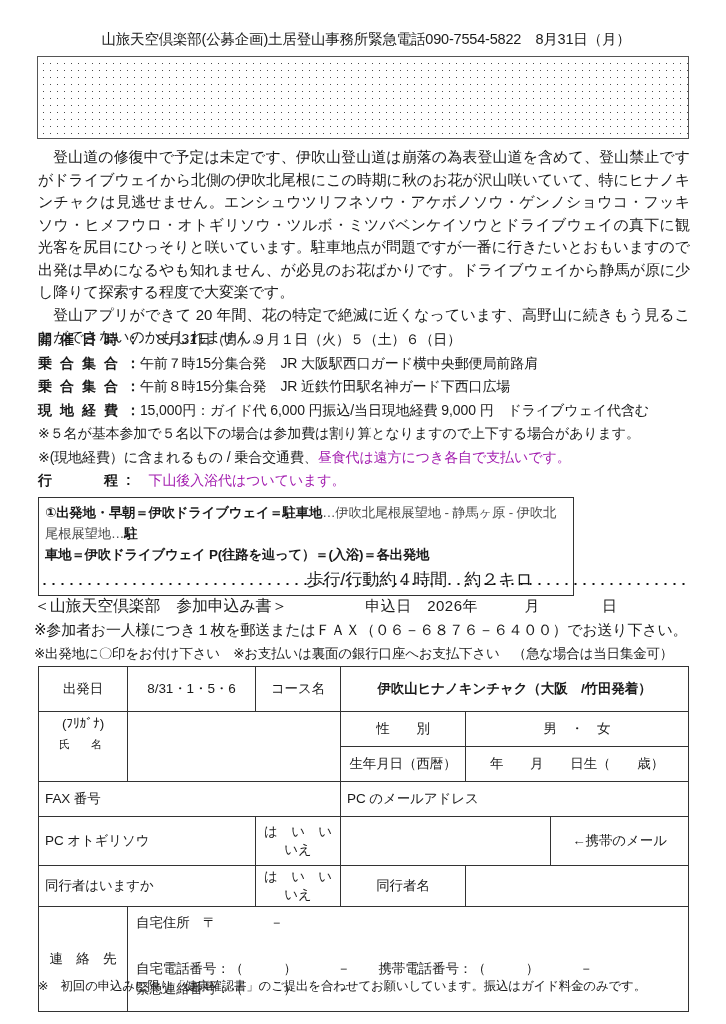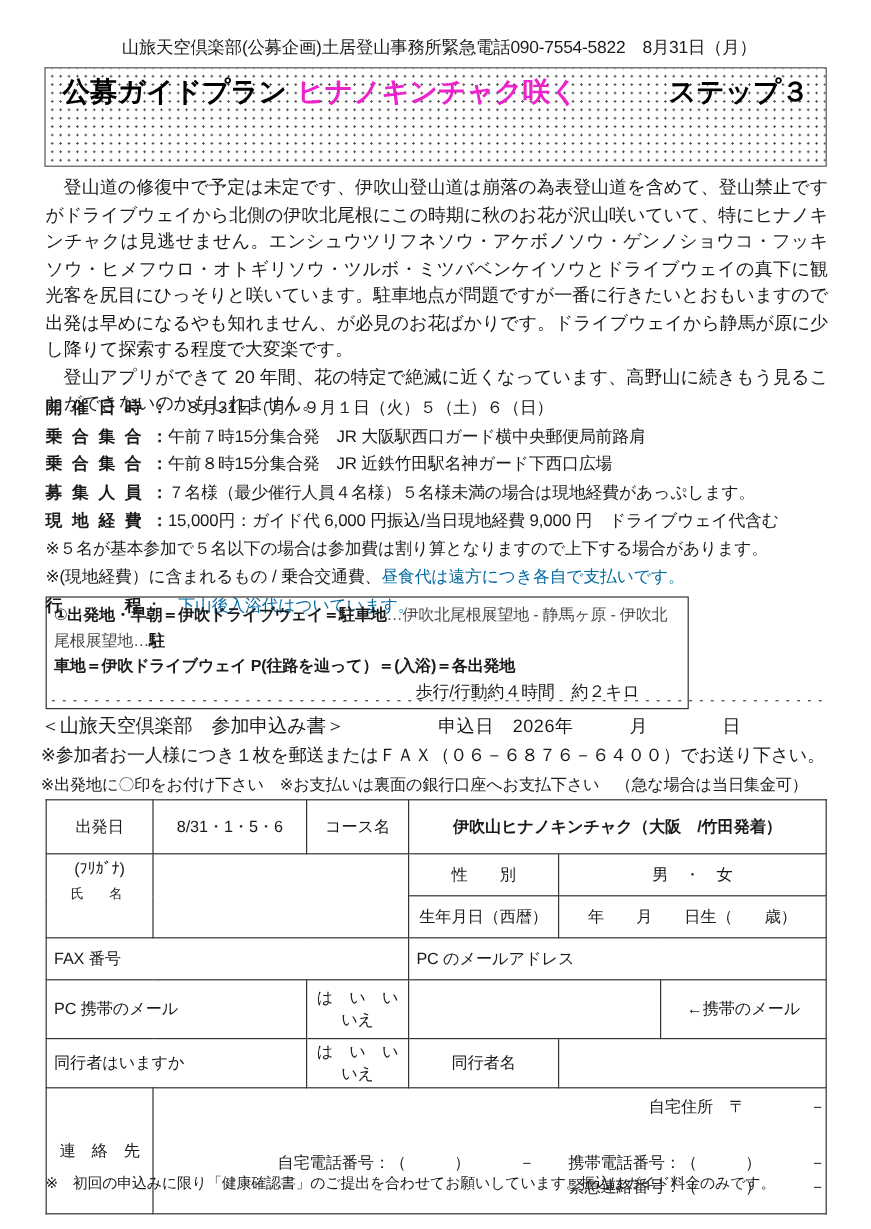--- a/index.html
+++ b/index.html
@@ -115,21 +115,21 @@
   .det-row {
     font-size: 14px;
     line-height: 23.5px;
     white-space: nowrap;
     letter-spacing: -0.1px;
   }
   .det-label {
     font-weight: bold;
     display: inline-block;
   }
-  .red { color: #0369a1; }
+  .red { color: #a21caf; }
   .spread {
     display: inline-block;
     min-width: 66px;
     font-weight: bold;
     letter-spacing: 8px;
   }
 
   
   .itinerary {
     position: absolute;
@@ -142,21 +142,21 @@
   }
   .itin-text {
     font-size: 13.4px;
     line-height: 21px;
     letter-spacing: -0.2px;
   }
   .itin-bold { font-weight: bold; }
   .itin-grey { color: #4a4a4a; font-weight: normal; }
   .itin-right {
     text-align: right;
-    font-size: 14px;
+    font-size: 17px;
     padding-top: 3px;
     padding-right: 34px;
   }
 
   
   .dotsep {
     position: absolute;
     left: 40px;
     top: 582px;
     width: 648px;
@@ -224,21 +224,21 @@
   .h44 { height: 44px; }
   .h100 { height: 100px; }
   .nowrap { white-space: nowrap; }
   .pad-l { padding-left: 8px; }
 
   .renraku-inner {
     height: 100px;
     position: relative;
     font-size: 13.5px;
   }
-  .renraku-line { line-height: 20px; text-align: right; }
+  .renraku-line { line-height: 20px; }
   .renraku-addr { padding-top: 4px; }
   .renraku-tel { padding-top: 26px; }
 
   
   .footer-note {
     position: absolute;
     left: 38px;
     top: 978px;
     width: 652px;
     font-size: 12.5px;
@@ -247,43 +247,36 @@
   }
 </style>
 </head>
 <body>
 
 <div class="page">
 
   <div class="header-line">山旅天空倶楽部(公募企画)土居登山事務所緊急電話090-7554-5822　8月31日（月）</div>
 
   <div class="banner">
-    <div class="banner-row1">
-      <span class="banner-main">公募ガイドプラン</span><span class="banner-flower" id="flower" style="color: rgb(238, 34, 204);">ヒナノキンチャク咲く</span>
-      <span class="banner-step">ステップ３</span>
-    </div>
   </div>
 
   <div class="body-wrap">
     <p class="para indent">登山道の修復中で予定は未定です、伊吹山登山道は崩落の為表登山道を含めて、登山禁止ですがドライブウェイから北側の伊吹北尾根にこの時期に秋のお花が沢山咲いていて、特にヒナノキンチャクは見逃せません。エンシュウツリフネソウ・アケボノソウ・ゲンノショウコ・フッキソウ・ヒメフウロ・オトギリソウ・ツルボ・ミツバベンケイソウとドライブウェイの真下に観光客を尻目にひっそりと咲いています。駐車地点が問題ですが一番に行きたいとおもいますので出発は早めになるやも知れません、が必見のお花ばかりです。ドライブウェイから静馬が原に少し降りて探索する程度で大変楽です。</p>
     <p class="para indent">登山アプリができて 20 年間、花の特定で絶滅に近くなっています、高野山に続きもう見ることができないのかもしれません。</p>
   </div>
 
   <div class="details">
     <div class="det-row">
       <span class="spread">開催日時</span><span class="det-label">：</span><span>　８月31日（月）９月１日（火）５（土）６（日）</span>
     </div>
     <div class="det-row">
       <span class="spread">乗合集合</span><span class="det-label">：</span><span>午前７時15分集合発　JR 大阪駅西口ガード横中央郵便局前路肩</span>
     </div>
     <div class="det-row">
       <span class="spread">乗合集合</span><span class="det-label">：</span><span>午前８時15分集合発　JR 近鉄竹田駅名神ガード下西口広場</span>
-    </div>
-    <div class="det-row">
-      <span class="spread">募集人員</span><span class="det-label">：</span><span>７名様（最少催行人員４名様）５名様未満の場合は現地経費があっぷします。</span>
     </div>
     <div class="det-row">
       <span class="spread">現地経費</span><span class="det-label">：</span><span>15,000円：ガイド代 6,000 円振込/当日現地経費 9,000 円　ドライブウェイ代含む</span>
     </div>
     <div class="det-row">※５名が基本参加で５名以下の場合は参加費は割り算となりますので上下する場合があります。</div>
     <div class="det-row">
       <span>※(現地経費）に含まれるもの / 乗合交通費、</span><span class="red">昼食代は遠方につき各自で支払いです。</span>
     </div>
     <div class="det-row">
       <span class="spread">行　　程</span><span class="det-label">:</span><span class="red" style="margin-left:18px">下山後入浴代はついています。</span>
@@ -335,21 +328,21 @@
       </tr>
       <tr>
         <td class="c-center h30">生年月日（西暦）</td>
         <td class="c-center" colspan="2">年　　月　　日生（　　歳）</td>
       </tr>
       <tr>
         <td class="h30 pad-l" colspan="3">FAX 番号</td>
         <td class="pad-l" colspan="3">PC のメールアドレス</td>
       </tr>
       <tr>
-        <td class="h44 pad-l" colspan="2">PC 携帯のメール</td>
+        <td class="h44 pad-l" colspan="2">PC オトギリソウ</td>
         <td class="c-center sp2">は　い　いいえ</td>
         <td colspan="2"></td>
         <td class="c-center nowrap">←携帯のメール</td>
       </tr>
       <tr>
         <td class="h36 pad-l" colspan="2">同行者はいますか</td>
         <td class="c-center sp2">は　い　いいえ</td>
         <td class="c-center">同行者名</td>
         <td colspan="2"></td>
       </tr>

